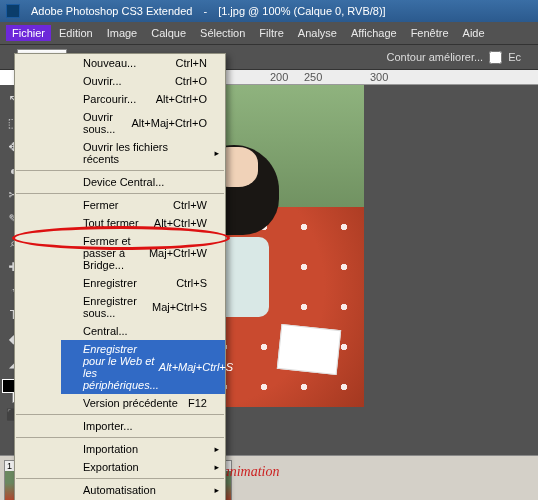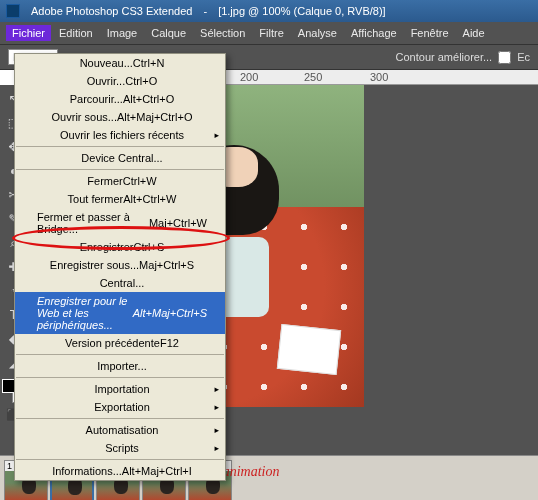--- a/index.html
+++ b/index.html
@@ -2,21 +2,21 @@
 <html><head>
 <meta charset="utf-8">
 <style>
 * { margin: 0; padding: 0; box-sizing: border-box; font-family: Tahoma, Arial, sans-serif; font-size: 11px; }
 body { background: #fff; width: 538px; height: 500px; overflow: hidden; }
 .titlebar { background: linear-gradient(#3a6ea5, #2b5a8e); color: #fff; padding: 4px 6px; display: flex; align-items: center; gap: 11px; }
 .titlebar .icon { width: 14px; height: 14px; background: #0a3d6b; border: 1px solid #1a5a9e; }
 .menubar { background: #525252; color: #eaeaea; display: flex; padding: 3px 6px; gap: 2px; border-bottom: 1px solid #333; }
 .menubar span { padding: 2px 6px; cursor: default; }
 .menubar span.active { background: #6d28d9; color: #fff; }
-.optbar { background: #525252; display: flex; align-items: center; padding: 4px 8px; gap: 6px; border-bottom: 1px solid #333; }
+.optbar { background: #525252; display: flex; align-items: center; padding: 4px 17px; gap: 6px; border-bottom: 1px solid #333; }
 .optbar .sel { background: #fff; border: 1px solid #888; padding: 1px 4px; min-width: 50px; display: inline-flex; align-items: center; justify-content: space-between; }
 .optbar .lbl { color: #ddd; }
 .ruler-h { background: #ededed; border-bottom: 1px solid #999; height: 15px; position: relative; margin-left: 44px; overflow: hidden; font-size: 8px; color: #555; }
 .ruler-h span { position: absolute; top: 1px; }
 .workspace { display: flex; height: 370px; position: relative; }
 .toolbox { width: 28px; background: #525252; border-right: 1px solid #333; display: flex; flex-direction: column; align-items: center; padding-top: 2px; }
 .tool { width: 22px; height: 22px; margin: 1px; display: flex; align-items: center; justify-content: center; color: #ddd; font-size: 12px; cursor: pointer; border: 1px solid transparent; }
 .swatches { margin-top: 4px; position: relative; width: 24px; height: 24px; }
 .sw-fg { width: 14px; height: 14px; background: #000; border: 1px solid #fff; position: absolute; top: 0; left: 0; }
 .sw-bg { width: 14px; height: 14px; background: #fff; border: 1px solid #888; position: absolute; bottom: 0; right: 0; }
@@ -28,21 +28,21 @@
 .canvas .table::before { content: ""; position: absolute; inset: 0; background-image: radial-gradient(#fff 3px, transparent 3px); background-size: 40px 40px; opacity: .9; }
 .canvas .girl { position: absolute; left: 130px; top: 60px; width: 120px; height: 180px; }
 .girl .hair { width: 90px; height: 90px; background: #1a1714; border-radius: 50% 50% 40% 40%; margin: 0 auto; }
 .girl .face { width: 48px; height: 40px; background: #f0d2b8; border-radius: 40%; margin: -88px auto 0; position: relative; z-index: 2; }
 .girl .body { width: 70px; height: 80px; background: #d9e8e6; margin: 50px auto 0; border-radius: 10px; }
 .paper { position: absolute; background: #fff; border: 1px solid #ddd; }
 .p1 { width: 70px; height: 50px; bottom: 20px; left: 20px; transform: rotate(-8deg); }
 .p2 { width: 70px; height: 50px; bottom: 30px; left: 110px; }
 .p3 { width: 60px; height: 45px; bottom: 35px; right: 25px; transform: rotate(6deg); }
 .dropdown { position: absolute; left: 14px; top: 53px; width: 212px; background: #ece9d8; border: 1px solid #919080; box-shadow: 3px 3px 6px rgba(0,0,0,.4); z-index: 100; }
-.dd-item { display: flex; justify-content: center; align-items: center; padding: 3px 18px 3px 22px; color: #000; cursor: default; }
+.dd-item { display: flex; justify-content: space-between; align-items: center; padding: 3px 18px 3px 22px; color: #000; cursor: default; margin-left: 46px; }
 .dd-item.sub::after { content: "▸"; position: absolute; right: 6px; font-size: 9px; }
 .dd-item.hl { background: #316ac5; color: #fff; position: relative; font-style: italic; }
 .dd-sep { height: 1px; background: #aca899; margin: 2px 1px; }
 .red-ring { position: absolute; left: 12px; top: 226px; width: 218px; height: 24px; border: 3px solid #d11; border-radius: 50%; z-index: 101; pointer-events: none; }
 .anim-panel { height: 66px; background: #d4d0c8; border-top: 1px solid #888; display: flex; flex-direction: column; }
 .frames { display: flex; padding: 4px; gap: 2px; }
 .frame { width: 44px; background: #fff; border: 1px solid #888; }
 .frame.sel { border: 2px solid #3a6ea5; }
 .frame .num { font-size: 9px; padding: 0 2px; background: #eee; }
 .frame .thumb { height: 30px; background: linear-gradient(#6a8860 40%, #b5452c); position: relative; }
@@ -84,21 +84,21 @@
   <span class="lbl">Contour améliorer...</span>
   <input type="checkbox" style="">
   <span class="lbl">Ec</span>
 </div>
 
 <div class="ruler-h">
   <span style="left:10px">0</span>
   <span style="left:60px">50</span>
   <span style="left:110px">100</span>
   <span style="left:160px">150</span>
-  <span style="left:196px">200</span>
+  <span style="left:226px">200</span>
   <span style="left:260px">250</span>
   <span style="left:326px">300</span>
 </div>
 
 <div class="workspace">
   <div class="toolbox">
     <div class="tool">↖</div>
     <div class="tool">⬚</div>
     <div class="tool">✥</div>
     <div class="tool">◐</div>

